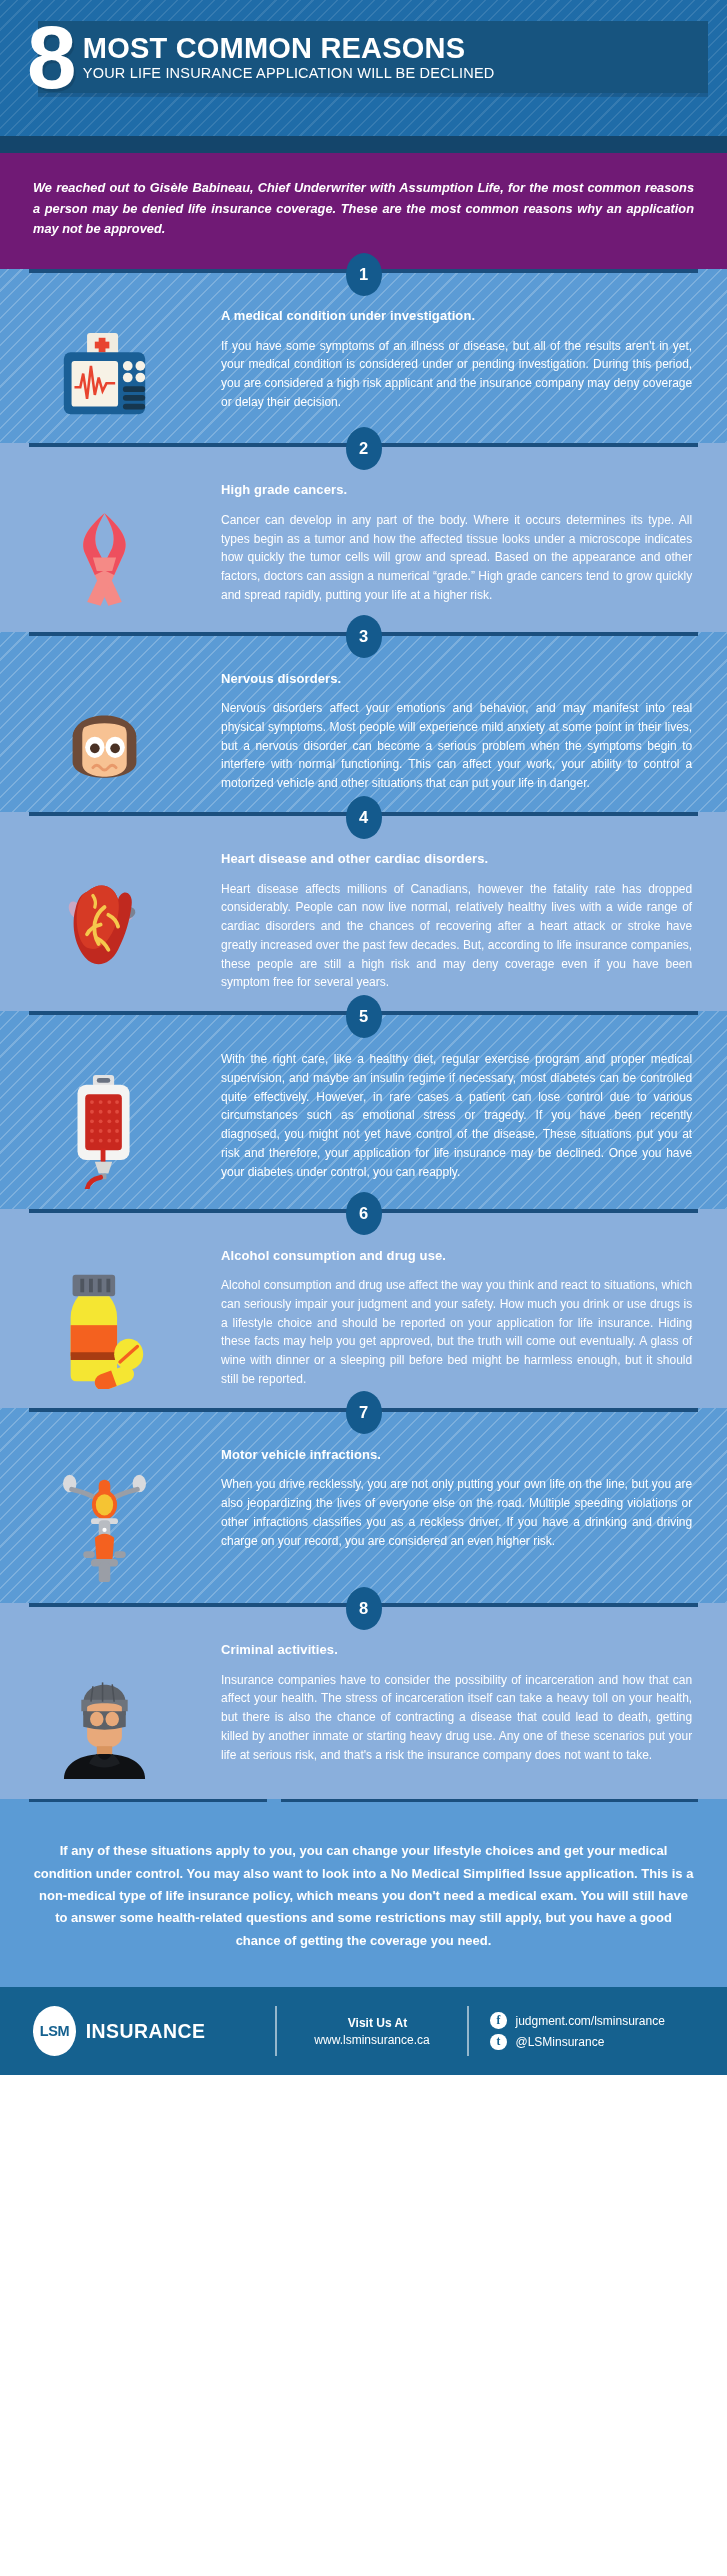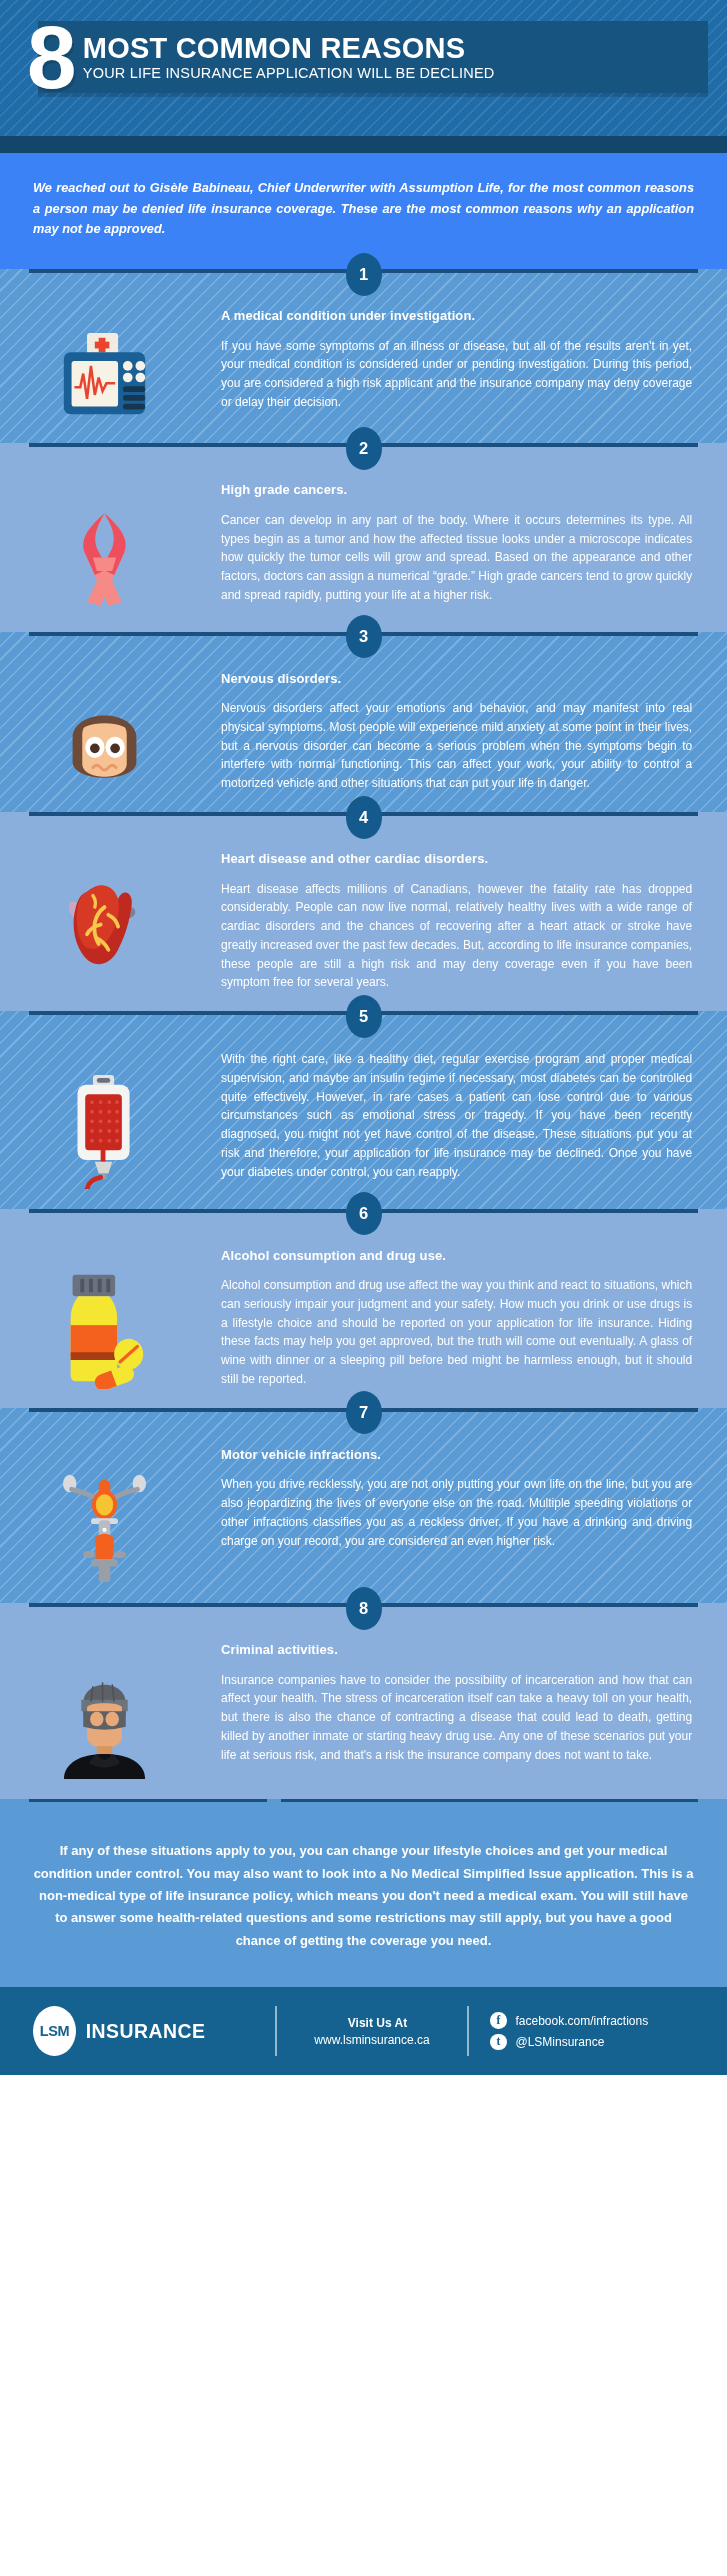--- a/index.html
+++ b/index.html
@@ -75,21 +75,21 @@
   }
   .header-rule {
     position: absolute;
     left: 0; right: 0; bottom: 0;
     height: 17.5px;
     background: #14456b;
   }
 
   
   .intro {
-    background: #3b82f6;
+    background: #701a75;
     padding: 25px 33px 29px 33px;
   }
   .intro p {
     color: #ffffff;
     font-size: 12.8px;
     font-style: italic;
     font-weight: bold;
     line-height: 1.62;
     text-align: justify;
   }
@@ -542,21 +542,21 @@
     </div>
     <div class="vbar"></div>
     <div class="visit-block">
       <div class="visit-label">Visit Us At</div>
       <div class="visit-url">www.lsminsurance.ca</div>
     </div>
     <div class="vbar"></div>
     <div class="social-block">
       <div class="social-row">
         <div class="social-dot">f</div>
-        <div class="social-text">facebook.com/infractions</div>
+        <div class="social-text">judgment.com/lsminsurance</div>
       </div>
       <div class="social-row">
         <div class="social-dot">t</div>
         <div class="social-text">@LSMinsurance</div>
       </div>
     </div>
   </div>
 
 </div>
 

